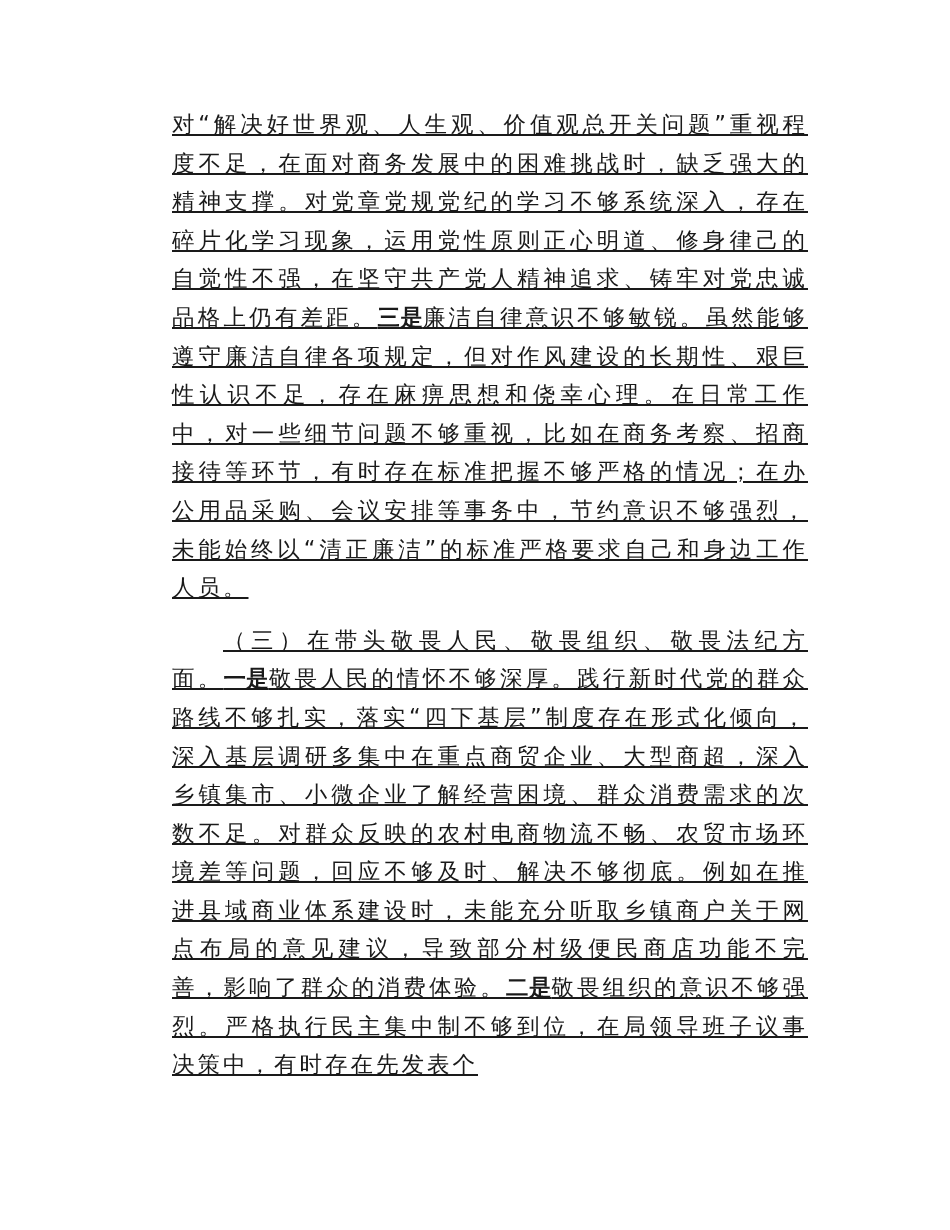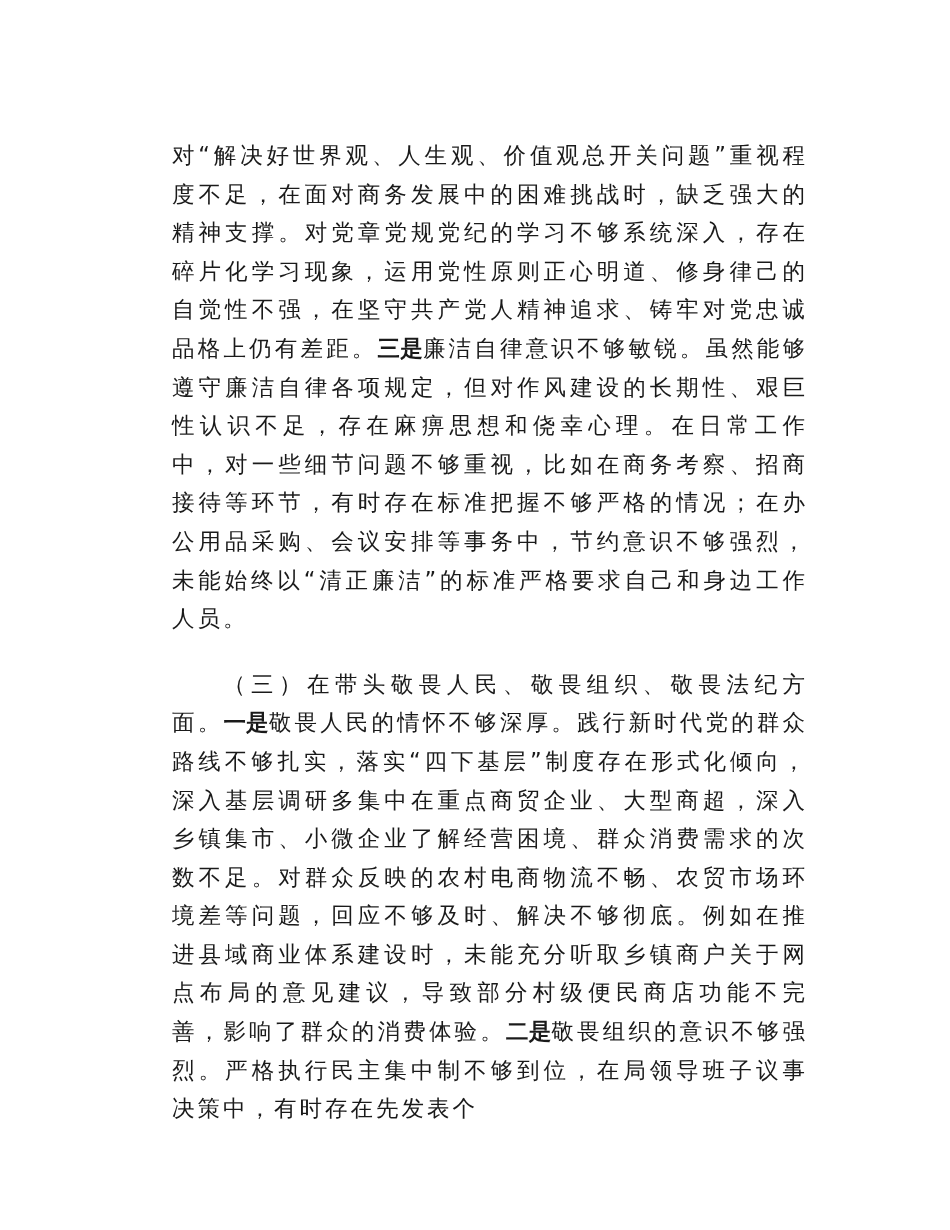--- a/index.html
+++ b/index.html
@@ -11,33 +11,34 @@
       width: 950px;
       height: 1230px;
       position: relative;
       overflow: hidden;
       font-family: "DejaVu Sans", "Liberation Sans", sans-serif;
       color: #1a1a1a;
     }
     .page {
       position: absolute;
       left: 172px;
-      top: 136px;
+      top: 105px;
       width: 636px;
+      text-decoration: underline;
     }
     .para {
       margin: 0;
       font-size: 22.5px;
       line-height: 38.6px;
       letter-spacing: 3px;
       text-align: justify;
       text-align-last: left;
     }
     .para + .para {
-      margin-top: 27px;
+      margin-top: 14px;
     }
     .indent {
       text-indent: 51px;
     }
     .bold {
       font-weight: bold;
       letter-spacing: 0px;
     }
   </style>
 </head>

